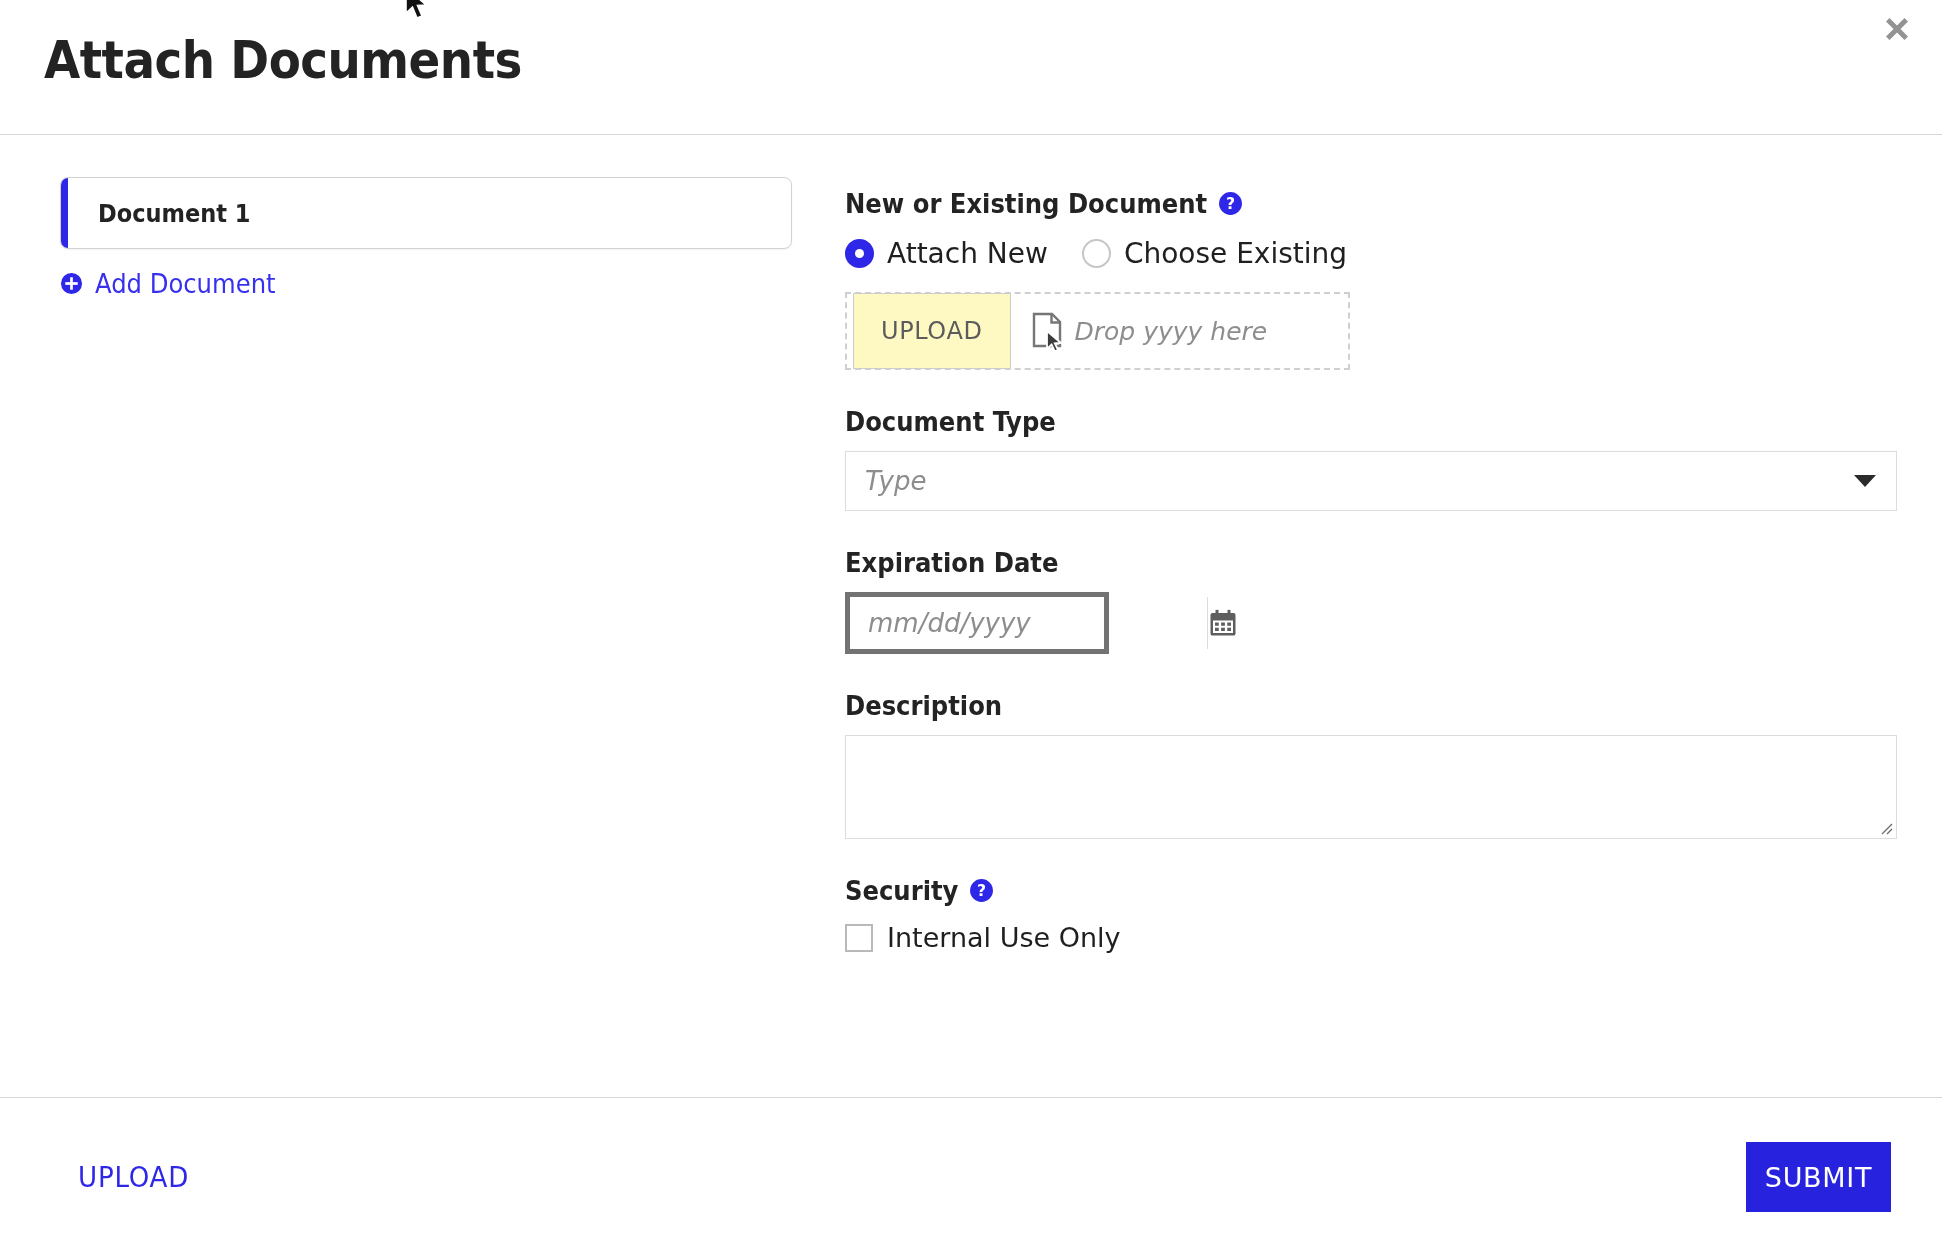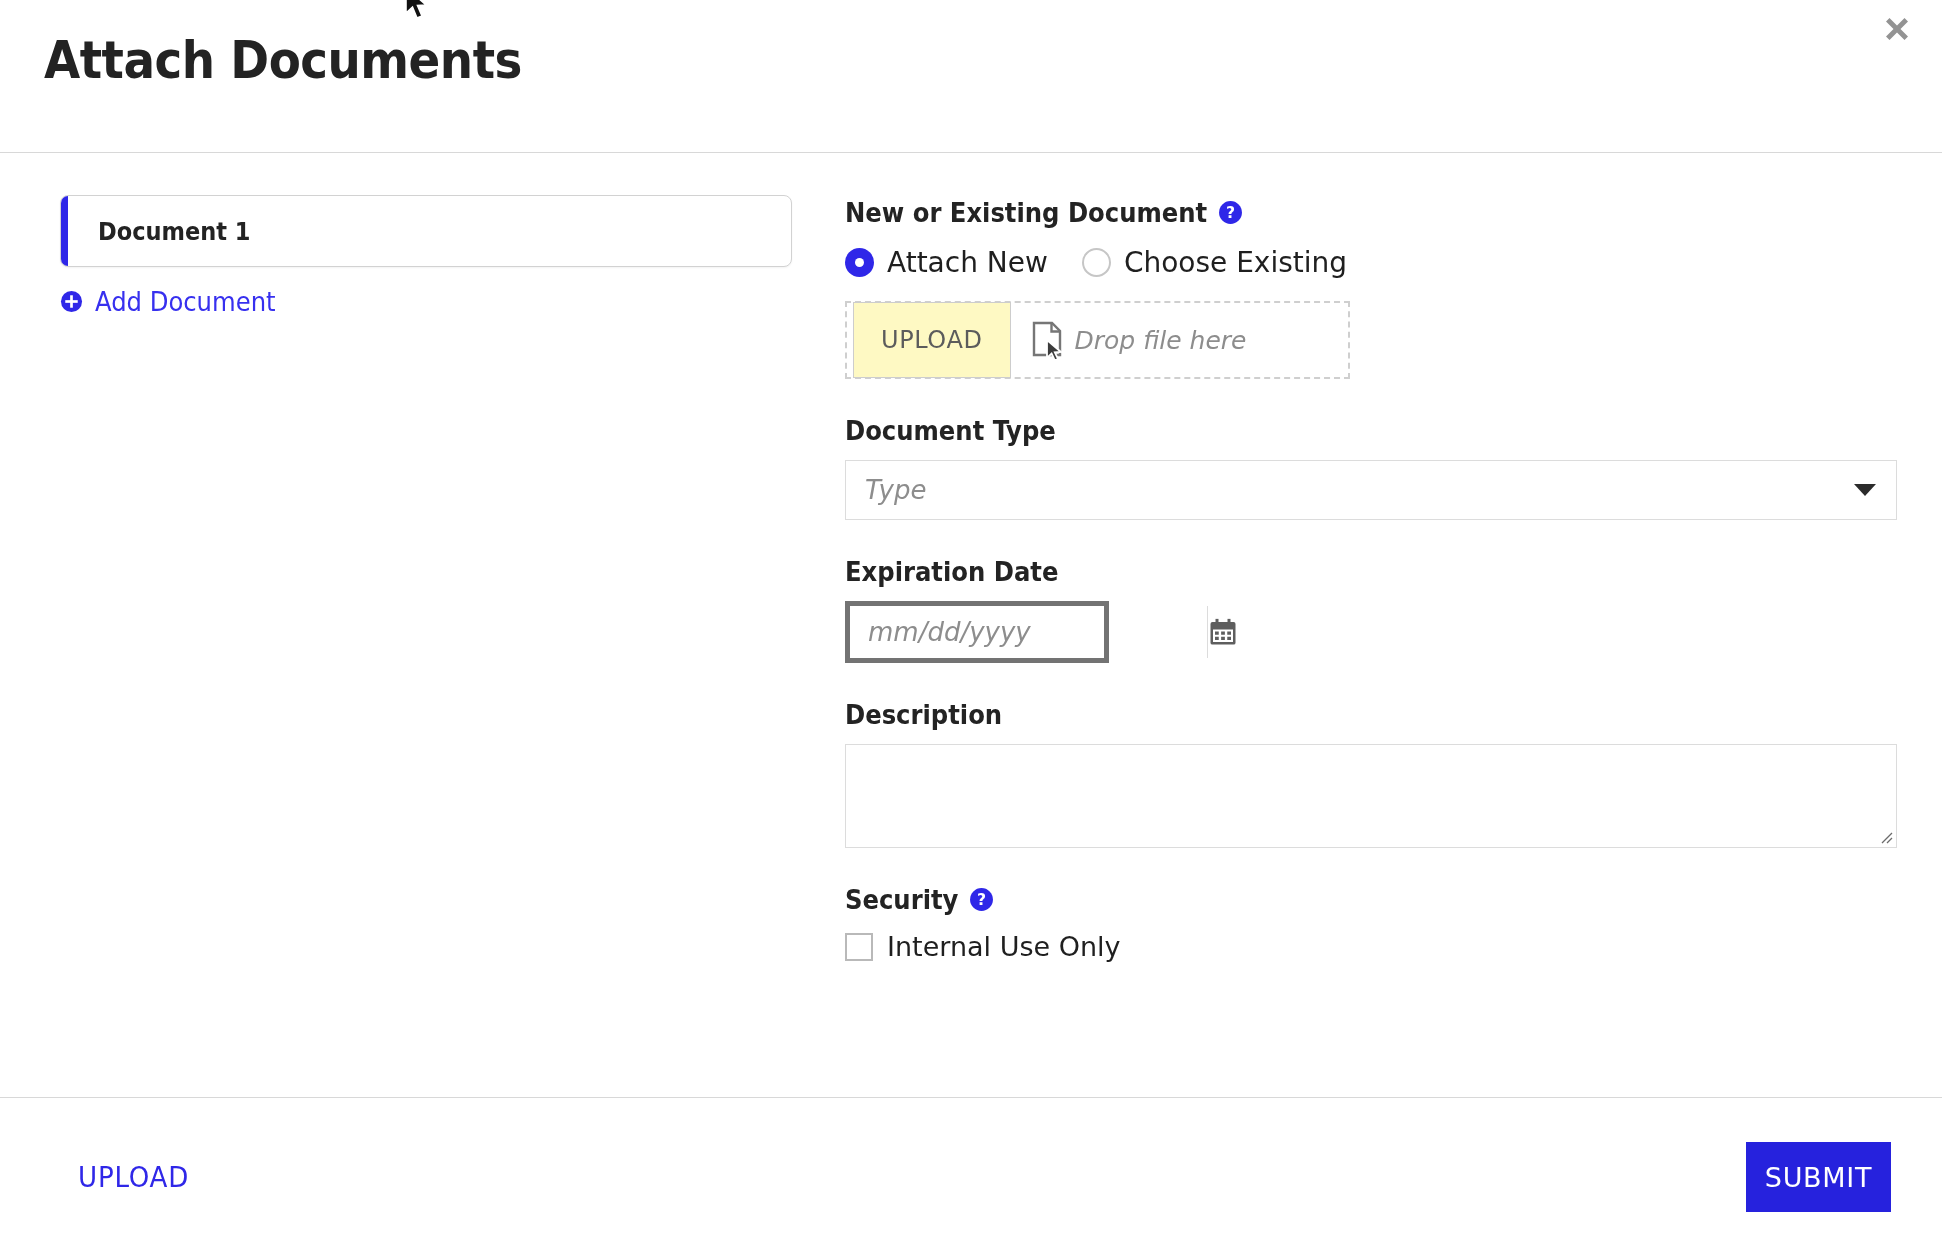--- a/index.html
+++ b/index.html
@@ -13,21 +13,21 @@
   .modal {
     position: relative;
     width: 1942px; height: 1256px;
     background: #ffffff;
     display: flex; flex-direction: column;
   }
 
   
   .modal-header {
     position: relative;
-    height: 153px;
+    height: 135px;
     border-bottom: 1px solid #d8d8d8;
     flex: 0 0 auto;
   }
   .modal-title {
     position: absolute;
     left: 44px; top: 30px;
     font-family: "DejaVu Sans Condensed", "Liberation Sans Narrow", "Liberation Sans", sans-serif;
     font-size: 52px;
     font-weight: 700;
     color: #232323;
@@ -107,21 +107,21 @@
   .add-doc .add-label {
     font-family: "DejaVu Sans Condensed", "Liberation Sans Narrow", "Liberation Sans", sans-serif;
     font-size: 27px;
     font-weight: 400;
     color: #3730ef;
   }
 
   
   .right-pane {
     position: absolute;
-    left: 845px; top: 8px;
+    left: 845px; top: 17px;
     right: 0;
     padding: 36px 50px 0 0;
   }
   .field-label {
     font-family: "DejaVu Sans Condensed", "Liberation Sans Narrow", "Liberation Sans", sans-serif;
     font-size: 27px;
     font-weight: 700;
     color: #232323;
     display: flex;
     align-items: center;
@@ -391,21 +391,21 @@
       </div>
 
       <div class="dropzone">
         <button class="upload-btn">UPLOAD</button>
         <div class="drop-hint">
           <svg class="file-cursor-icon" viewBox="0 0 34 38">
             <path d="M3 2 H21 L29 10 V34 H3 Z" fill="#ffffff" stroke="#767676" stroke-width="2.4"></path>
             <path d="M20.5 2.5 V10.5 H28.5" fill="none" stroke="#767676" stroke-width="2.4"></path>
             <path d="M16 19 L16 37 L20.6 32.6 L23.8 39.4 L27 38 L23.8 31.4 L30 31 Z" fill="#3c3c3c" stroke="#ffffff" stroke-width="1.8"></path>
           </svg>
-          <span class="drop-text">Drop file here</span>
+          <span class="drop-text">Drop yyyy here</span>
         </div>
       </div>
 
       <div class="field-label mt-big">
         <span>Document Type</span>
       </div>
       <div class="select-box mt-lbl">
         <span class="select-value">Type</span>
         <span class="select-caret"></span>
       </div>

